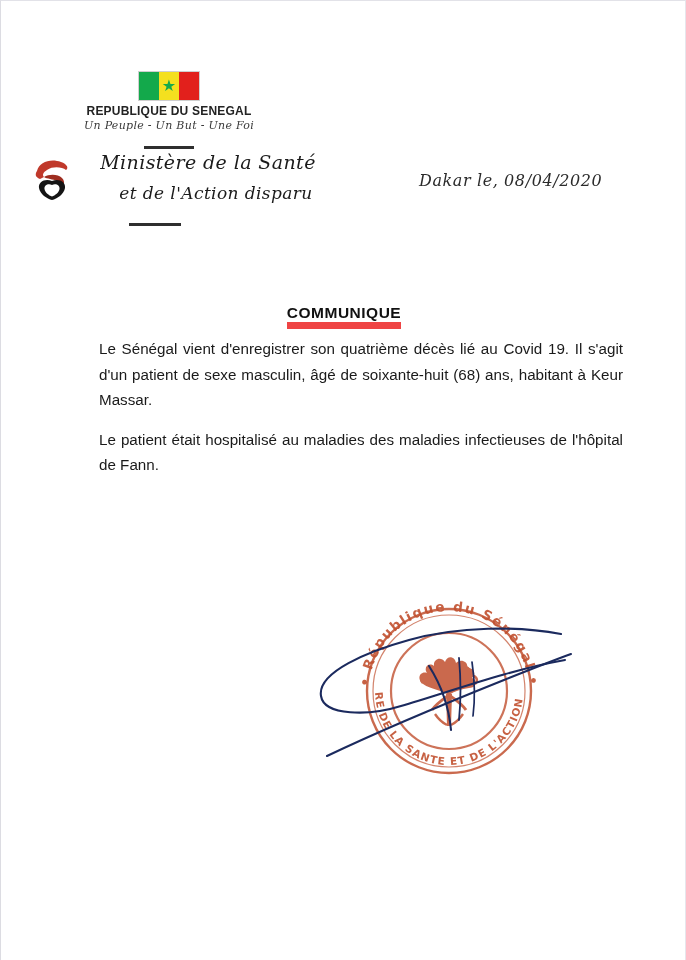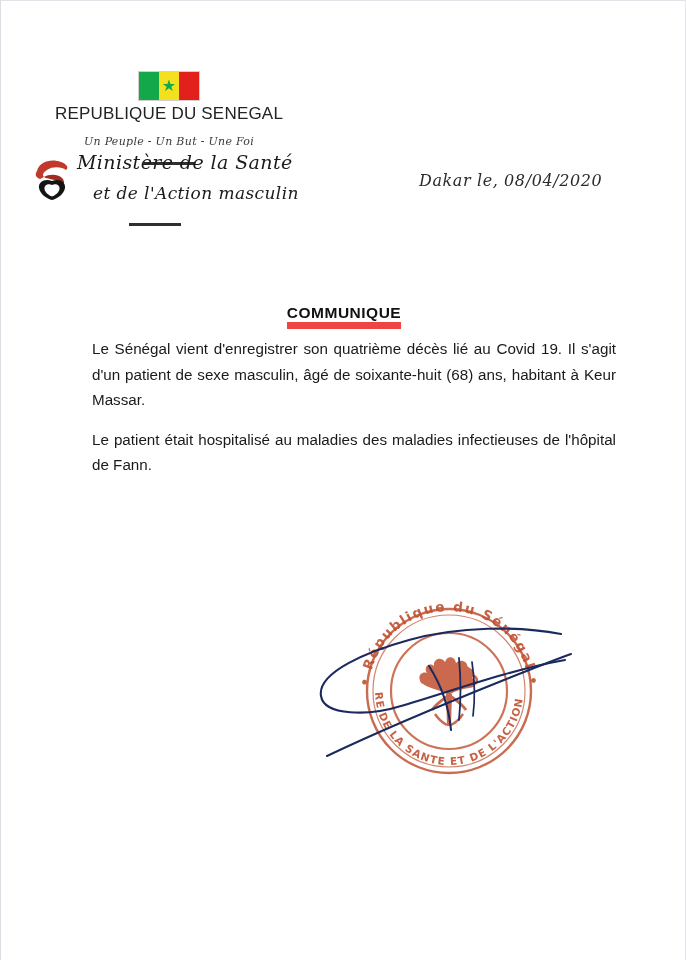--- a/index.html
+++ b/index.html
@@ -57,47 +57,48 @@
     left: 50%; top: 50%;
     transform: translate(-50%, -50%);
     color: #13a94b;
     font-size: 16px;
     line-height: 1;
   }
 
   .republic-line {
     margin-top: 3px;
     font-family: "Liberation Sans", sans-serif;
-    font-weight: normal;
-    font-size: 17px;
+    font-weight: bold;
+    font-size: 12px;
     letter-spacing: 0.2px;
     color: #232323;
   }
 
   .motto-line {
-    margin-top: 11px;
+    margin-top: 1px;
     font-family: "DejaVu Serif", serif;
     font-style: italic;
     font-size: 11px;
     color: #3a3a3a;
     letter-spacing: 0.3px;
   }
 
   .divider {
     width: 50px;
     height: 3px;
     background: #2f2f2f;
     margin: 14px auto 0 auto;
   }
 
   .ministry-block {
     position: absolute;
     left: 0;
     top: 140px;
     width: 330px;
+    text-align: center;
   }
 
   .ministry-logo {
     position: absolute;
     left: 22px;
     top: 6px;
     width: 42px;
     height: 44px;
   }
 
@@ -152,21 +153,21 @@
     letter-spacing: 0.5px;
     color: #111111;
   }
   .doc-title span {
     border-bottom: 7px solid #ef4444;
     padding-bottom: 1px;
   }
 
   .body-copy {
     position: absolute;
-    left: 83px;
+    left: 90px;
     top: 325px;
     width: 524px;
   }
 
   .body-copy p {
     text-align: justify;
     font-family: "Liberation Sans", sans-serif;
     font-size: 15.2px;
     line-height: 25.5px;
     color: #1a1a1a;
@@ -215,21 +216,21 @@
 
       <svg class="ministry-logo" viewBox="0 0 42 44">
         <path d="M6 14 C8 5, 20 1, 30 5 C36 7, 38 11, 35 13 C31 10, 22 9, 16 13 C12 15.5, 11 18, 13 20 L9 22 C4 20, 4 17, 6 14 Z" fill="#c0392b"></path>
         <path d="M13 20 C18 17, 27 17, 31 21 C35 25, 33 31, 27 34 C30 30, 30 26, 26 24 C22 22, 16 22, 13 20 Z" fill="#9e2d20"></path>
         <path d="M21 24 C14 21, 7 25, 8 31 C9 37, 16 42, 21 43 C26 42, 33 37, 34 31 C35 25, 28 21, 21 24 Z" fill="#141414"></path>
         <path d="M21 28 C17 26, 13 28.5, 13.5 32 C14 35.5, 18 38.5, 21 39.5 C24 38.5, 28 35.5, 28.5 32 C29 28.5, 25 26, 21 28 Z" fill="#ffffff"></path>
       </svg>
 
       <div class="ministry-name">
         <div class="ministry-line1">Ministère de la Santé</div>
-        <div class="ministry-line2">et de l'Action masculin</div>
+        <div class="ministry-line2">et de l'Action disparu</div>
       </div>
 
       <div class="divider-lower"></div>
     </div>
 
     <div class="date-line">Dakar le, 08/04/2020</div>
 
     <div class="doc-title">
       <span>COMMUNIQUE</span>
     </div>

